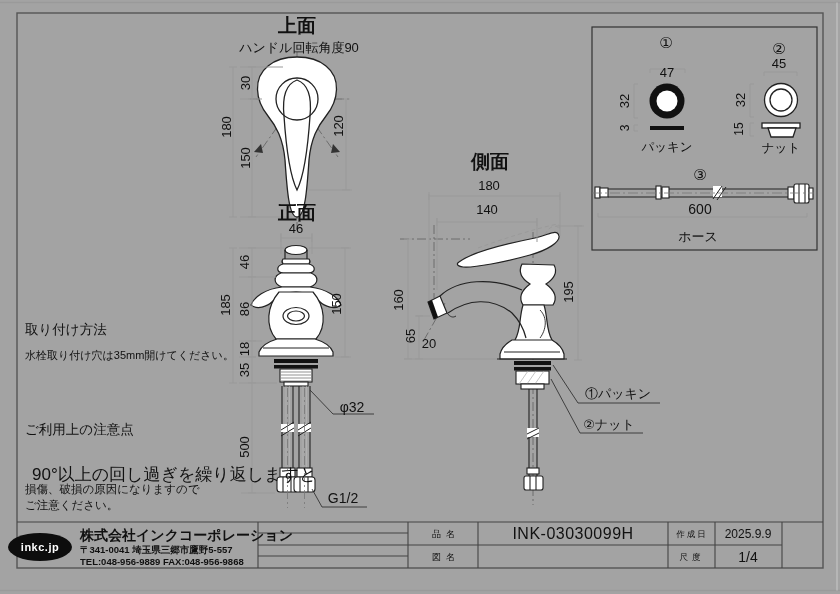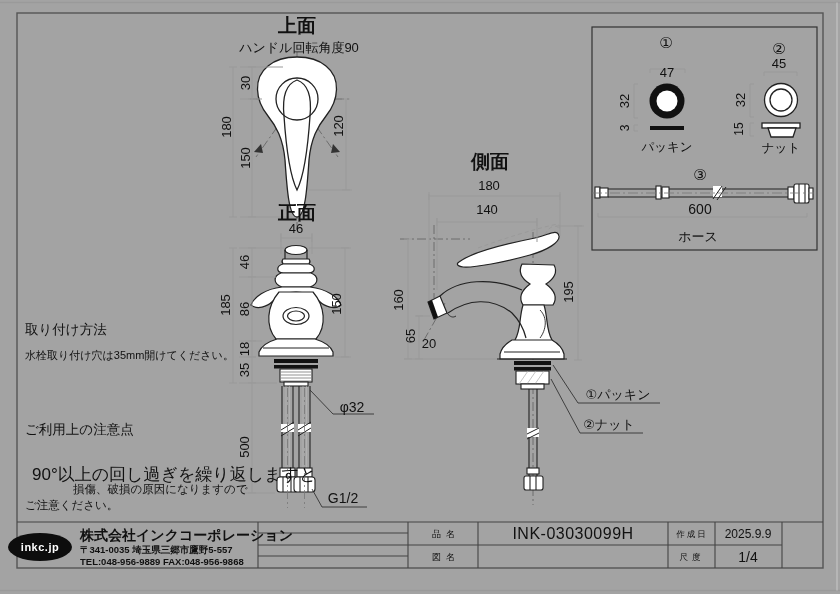--- a/index.html
+++ b/index.html
@@ -309,49 +309,49 @@
 <div class="lbl" style="left:352px;top:407px;font-size:14px;">φ32</div>
 <div class="lbl" style="left:343px;top:498px;font-size:14px;">G1/2</div>
 
 <div class="lbl b" style="left:490px;top:161px;font-size:19px;">側面</div>
 <div class="lbl" style="left:489px;top:185px;font-size:13px;">180</div>
 <div class="lbl" style="left:487px;top:209px;font-size:13px;">140</div>
 <div class="lblv" style="left:398px;top:300px;font-size:13px;">160</div>
 <div class="lblv" style="left:410px;top:336px;font-size:13px;">65</div>
 <div class="lbl" style="left:429px;top:343px;font-size:13px;">20</div>
 <div class="lblv" style="left:568px;top:292px;font-size:13px;">195</div>
-<div class="lbl" style="left:618px;top:394px;font-size:13px;">①パッキン</div>
+<div class="lbl" style="left:618px;top:394px;font-size:13px;font-family:Liberation Mono, monospace;">①パッキン</div>
 <div class="lbl" style="left:609px;top:424px;font-size:13px;">②ナット</div>
 
 <div class="lbl" style="left:666px;top:42px;font-size:15px;">①</div>
 <div class="lbl" style="left:667px;top:72px;font-size:13px;">47</div>
 <div class="lblv" style="left:624px;top:101px;font-size:13px;">32</div>
 <div class="lblv" style="left:625px;top:128px;font-size:12px;">3</div>
 <div class="lbl" style="left:667px;top:147px;font-size:12.5px;">パッキン</div>
 <div class="lbl" style="left:779px;top:48px;font-size:15px;">②</div>
 <div class="lbl" style="left:779px;top:63px;font-size:13px;">45</div>
 <div class="lblv" style="left:740px;top:100px;font-size:13px;">32</div>
 <div class="lblv" style="left:739px;top:129px;font-size:12px;">15</div>
 <div class="lbl" style="left:781px;top:148px;font-size:12.5px;">ナット</div>
 <div class="lbl" style="left:700px;top:174px;font-size:15px;">③</div>
 <div class="lbl" style="left:700px;top:209px;font-size:14px;">600</div>
 <div class="lbl" style="left:698px;top:236px;font-size:13px;">ホース</div>
 
 <div class="note" style="left:25px;top:323px;font-size:13.5px;">取り付け方法</div>
 <div class="note" style="left:25px;top:350px;font-size:11px;">水栓取り付け穴は35mm開けてください。</div>
 <div class="note" style="left:25px;top:423px;font-size:13.5px;">ご利用上の注意点</div>
 <div class="note" style="left:25px;top:466px;font-size:17px;margin-left:7px;">90°以上の回し過ぎを繰り返しますと</div>
-<div class="note" style="left:25px;top:484px;font-size:11.5px;margin-left:48px;">損傷、破損の原因になりますので</div>
+<div class="note" style="left:25px;top:484px;font-size:11.5px;">損傷、破損の原因になりますので</div>
 <div class="note" style="left:25px;top:500px;font-size:11.5px;">ご注意ください。</div>
 
 <div id="logo">
       <span>inkc.jp</span>
     </div>
 <div class="note b" style="left:80px;top:528px;font-size:14px;">株式会社インクコーポレーション</div>
-<div class="note b" style="left:80px;top:545px;font-size:9.5px;">〒341-0035 埼玉県三郷市鷹野5-557</div>
+<div class="note b" style="left:80px;top:545px;font-size:9.5px;">〒341-0041 埼玉県三郷市鷹野5-557</div>
 <div class="note b" style="left:80px;top:557px;font-size:9.5px;">TEL:048-956-9889  FAX:048-956-9868</div>
 <div class="lbl cell-label" style="left:446px;top:534px;font-size:9px;">品名</div>
 <div class="lbl cell-label" style="left:446px;top:557px;font-size:9px;">図名</div>
 <div class="lbl" style="left:573px;top:534px;font-size:16px;letter-spacing:0.5px;">INK-03030099H</div>
 <div class="lbl" style="left:692px;top:534px;font-size:8.5px;letter-spacing:2px;">作成日</div>
 <div class="lbl" style="left:692px;top:557px;font-size:8.5px;letter-spacing:4px;">尺度</div>
 <div class="lbl" style="left:748px;top:534px;font-size:12px;">2025.9.9</div>
 <div class="lbl" style="left:748px;top:557px;font-size:14px;">1/4</div>
 
 </div>

